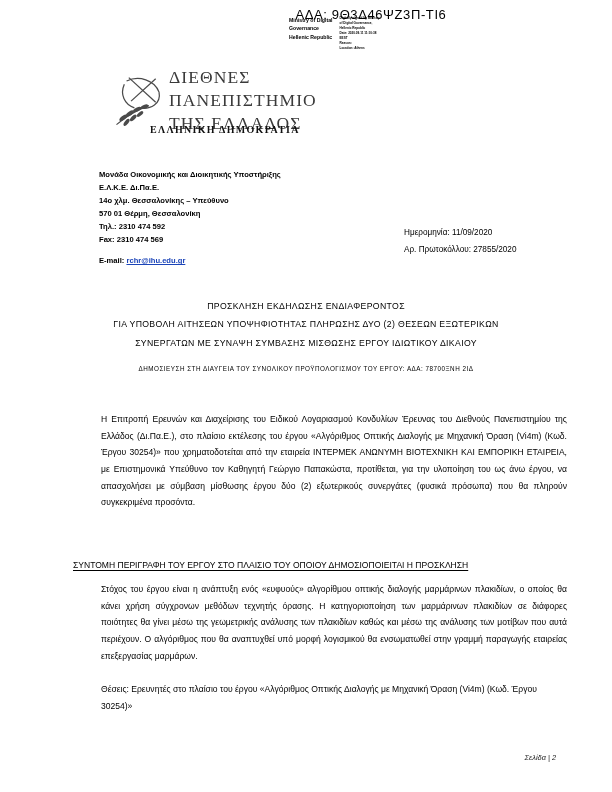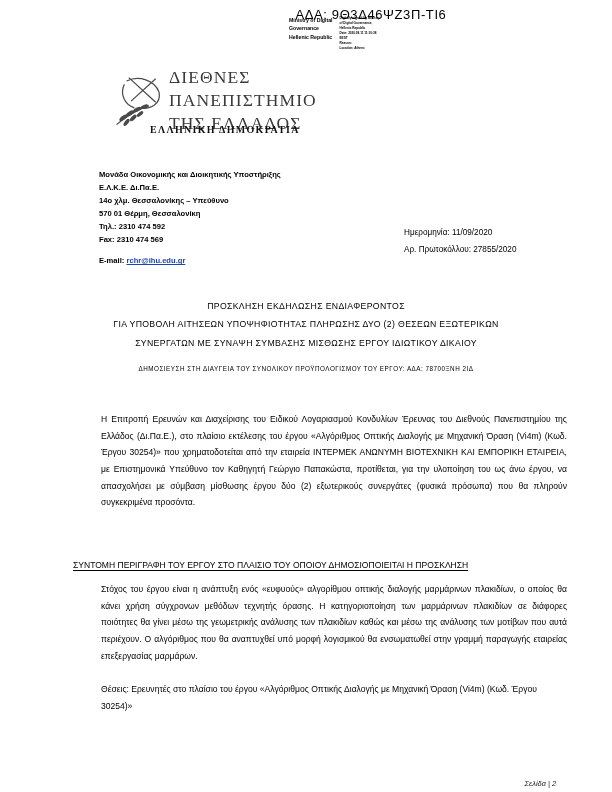--- a/index.html
+++ b/index.html
@@ -163,21 +163,21 @@
     text-align: justify;
     text-decoration: underline;
     text-underline-offset: 2px;
   }
   #para-desc { top: 581px; }
   #para-positions { top: 681px; text-align: left; }
 
   
   .footer {
     position: absolute;
-    top: 779px;
+    top: 753px;
     left: 0;
     width: 612px;
     padding-right: 56px;
     box-sizing: border-box;
     text-align: right;
     font-size: 7.4px;
     font-style: italic;
     color: #1b1b1b;
   }
 </style>

